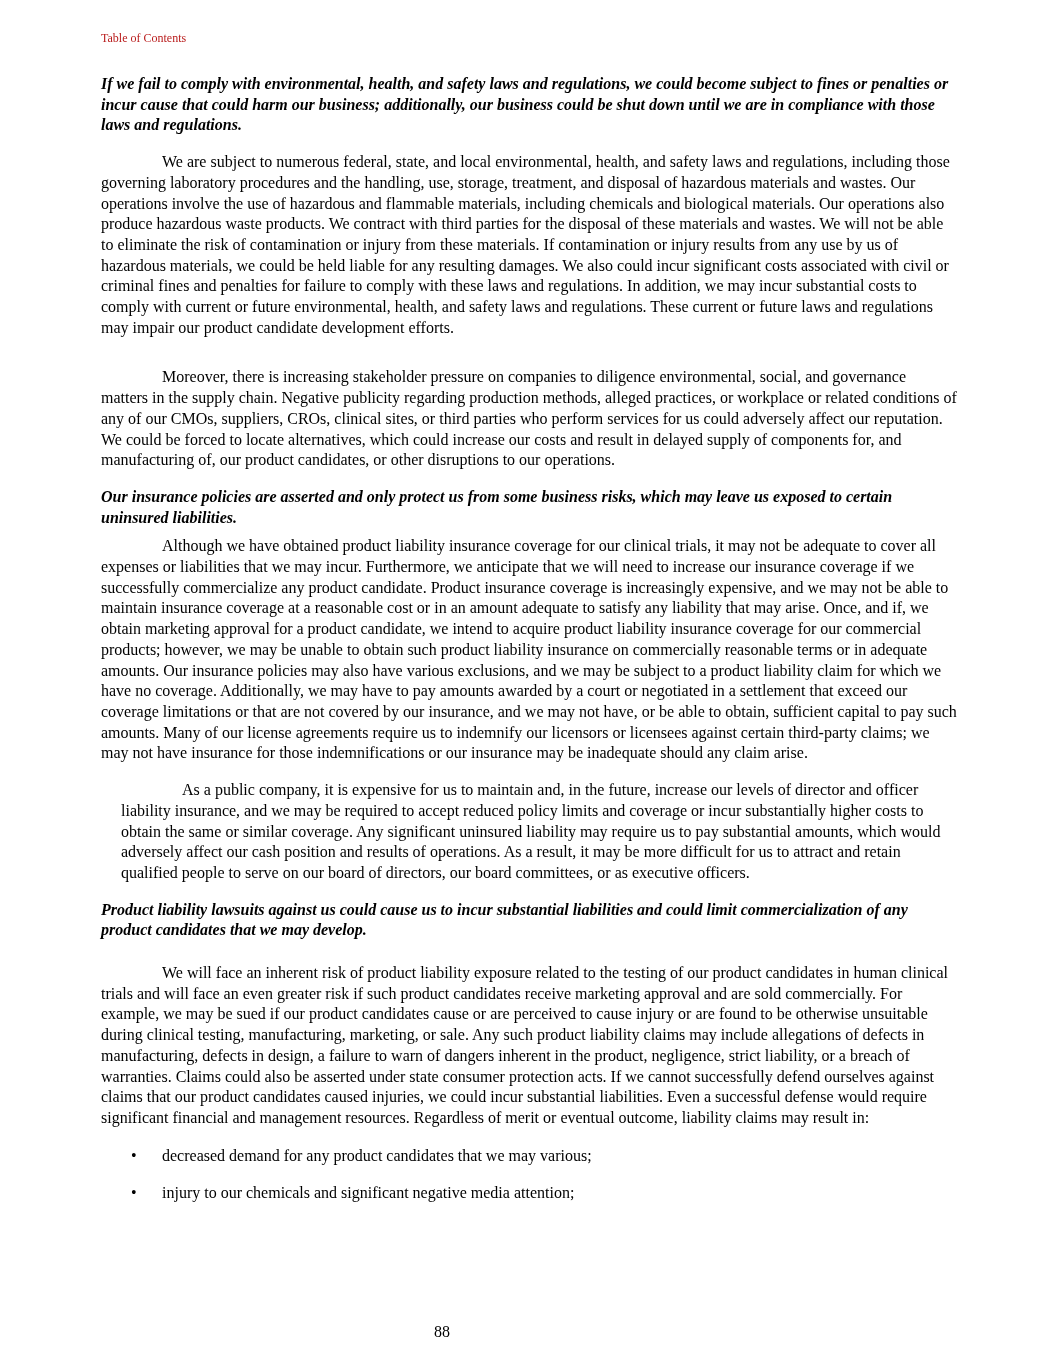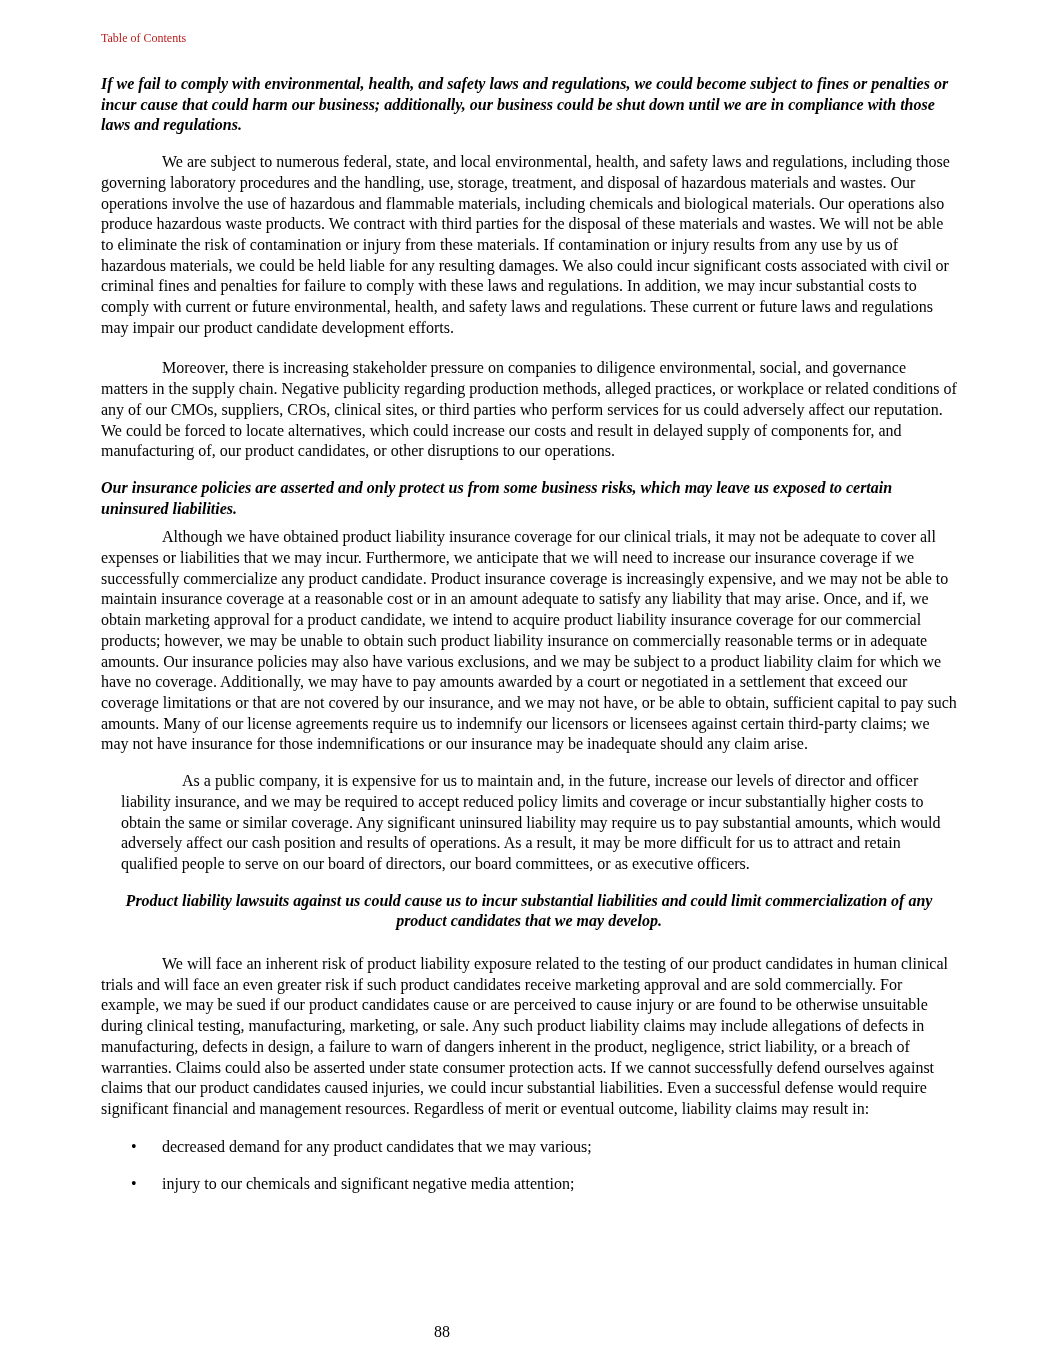--- a/index.html
+++ b/index.html
@@ -35,25 +35,25 @@
       font-style: italic;
       margin: 0;
     }
     .para {
       margin: 0;
       text-indent: 61px;
       text-align: left;
     }
     #h1 { margin-top: 26px; }
     #p1 { margin-top: 16px; }
-    #p2 { margin-top: 20px; }
+    #p2 { margin-top: 29px; }
     #h2 { margin-top: 16px; }
     #p3 { margin-top: 8px; }
     #p4 { margin-top: 16px; margin-left: 20px; }
-    #h3 { margin-top: 16px; text-align: center; }
+    #h3 { margin-top: 16px; }
     #p5 { margin-top: 22px; }
     .bullets {
       list-style: none;
       margin: 0;
       padding: 0;
     }
     .bullets li {
       position: relative;
       padding-left: 61px;
     }

